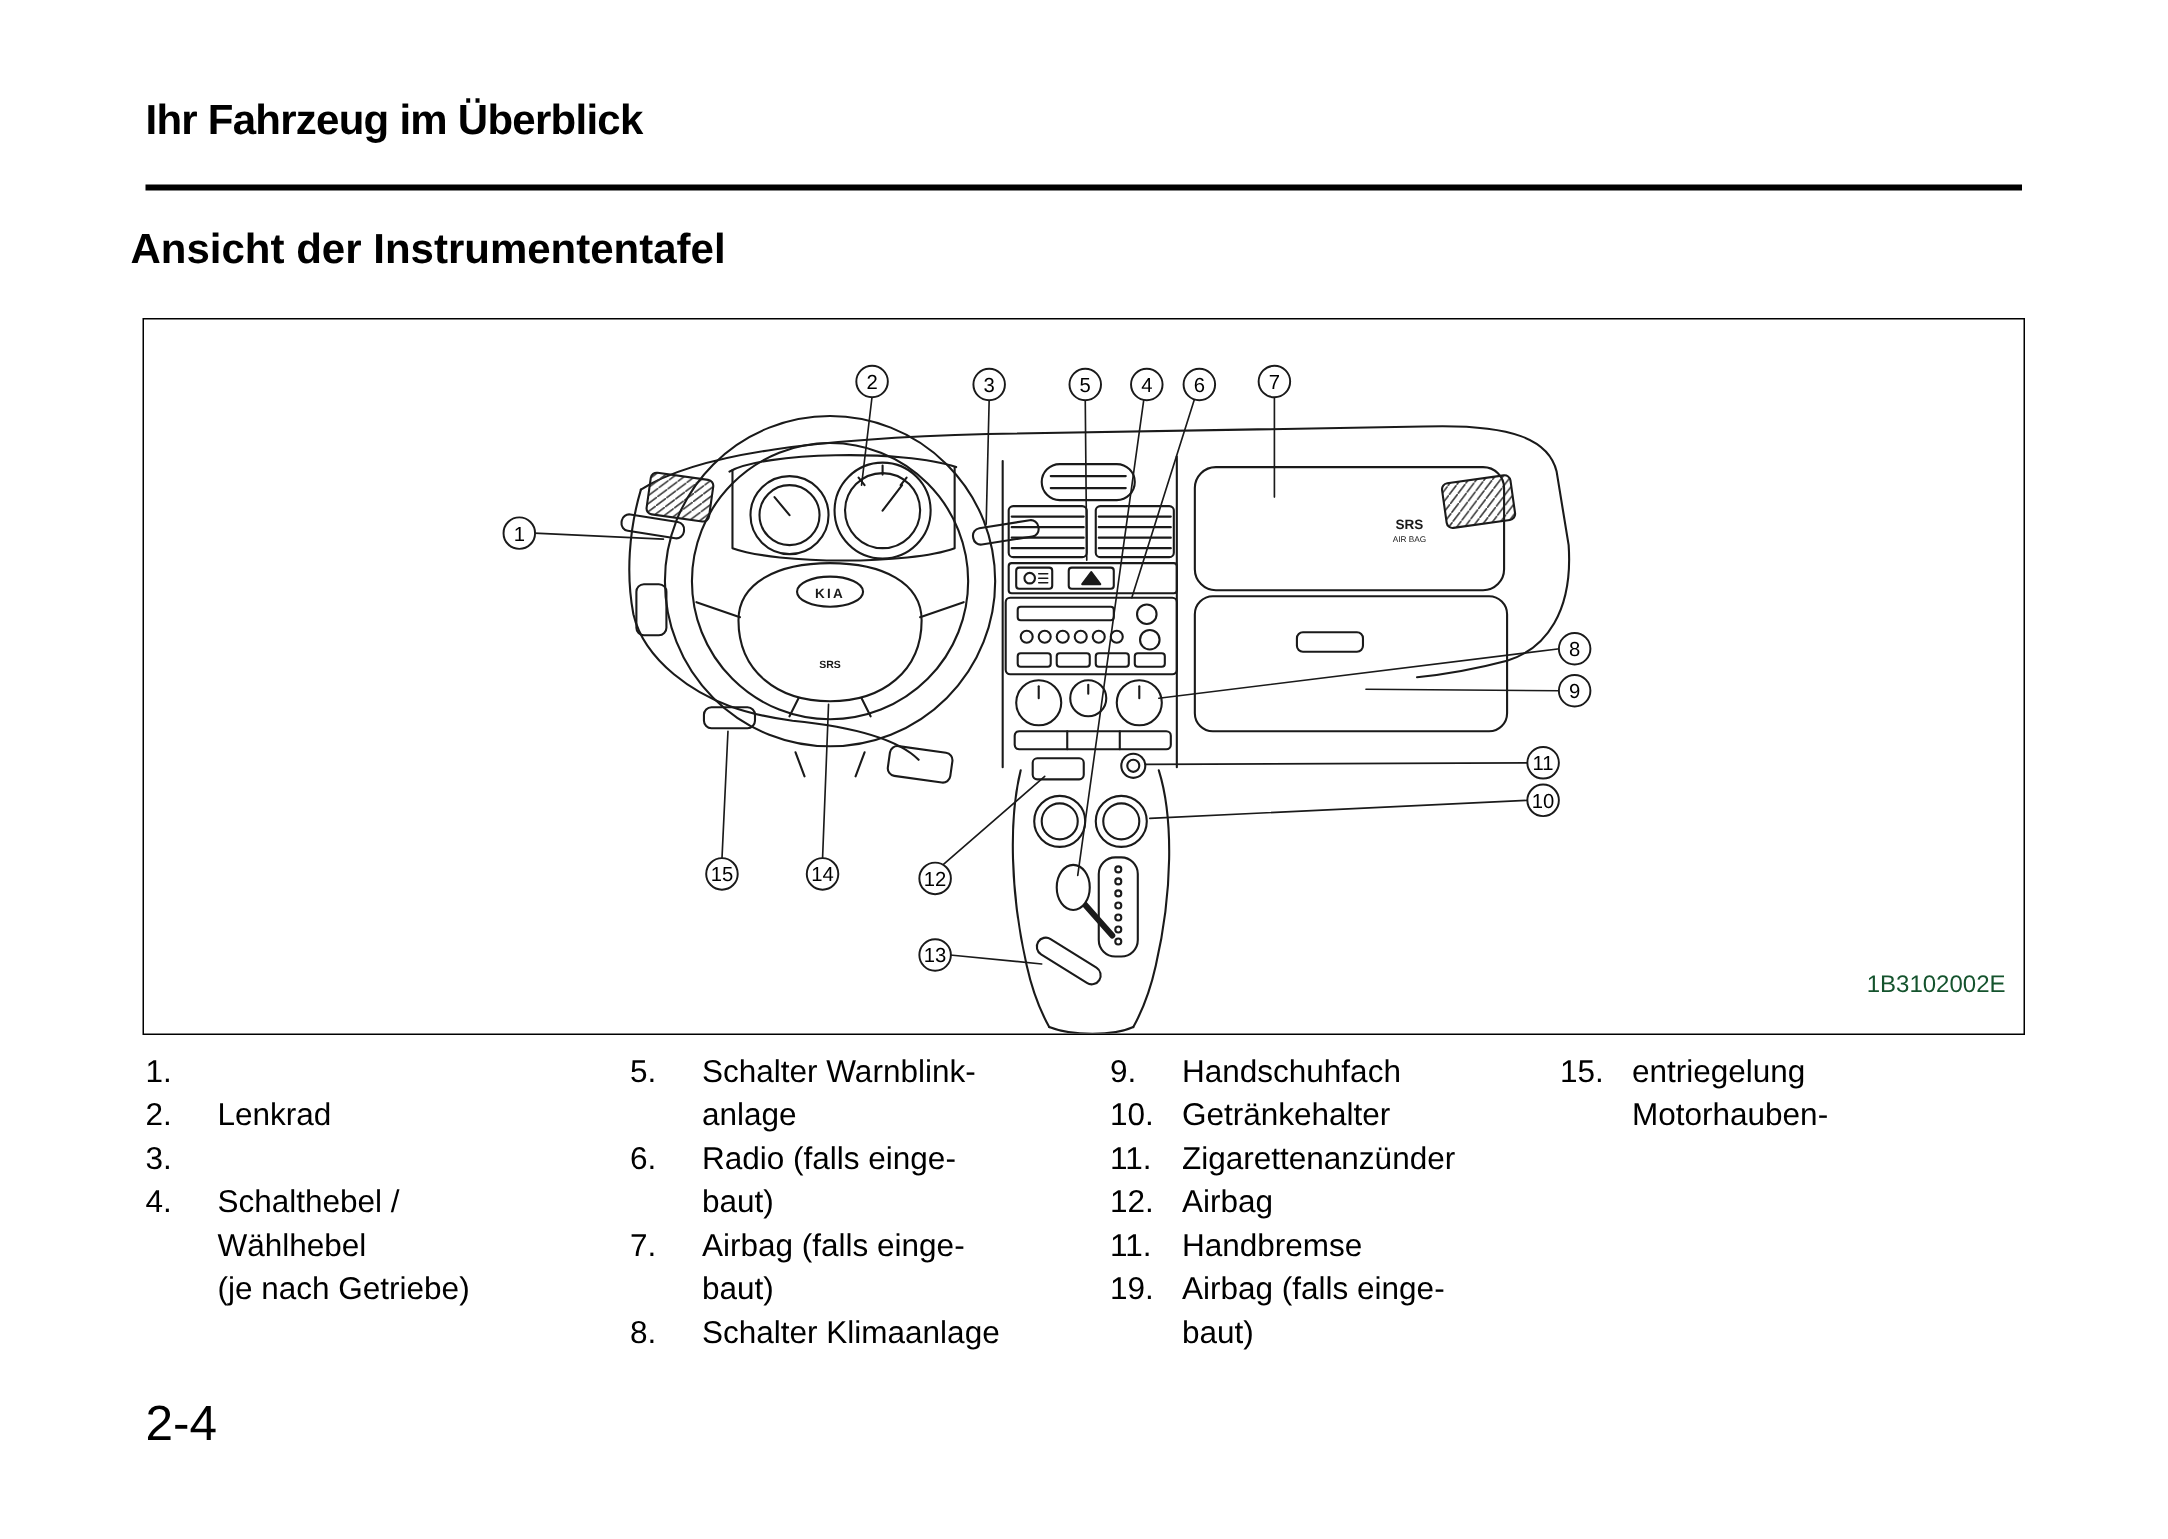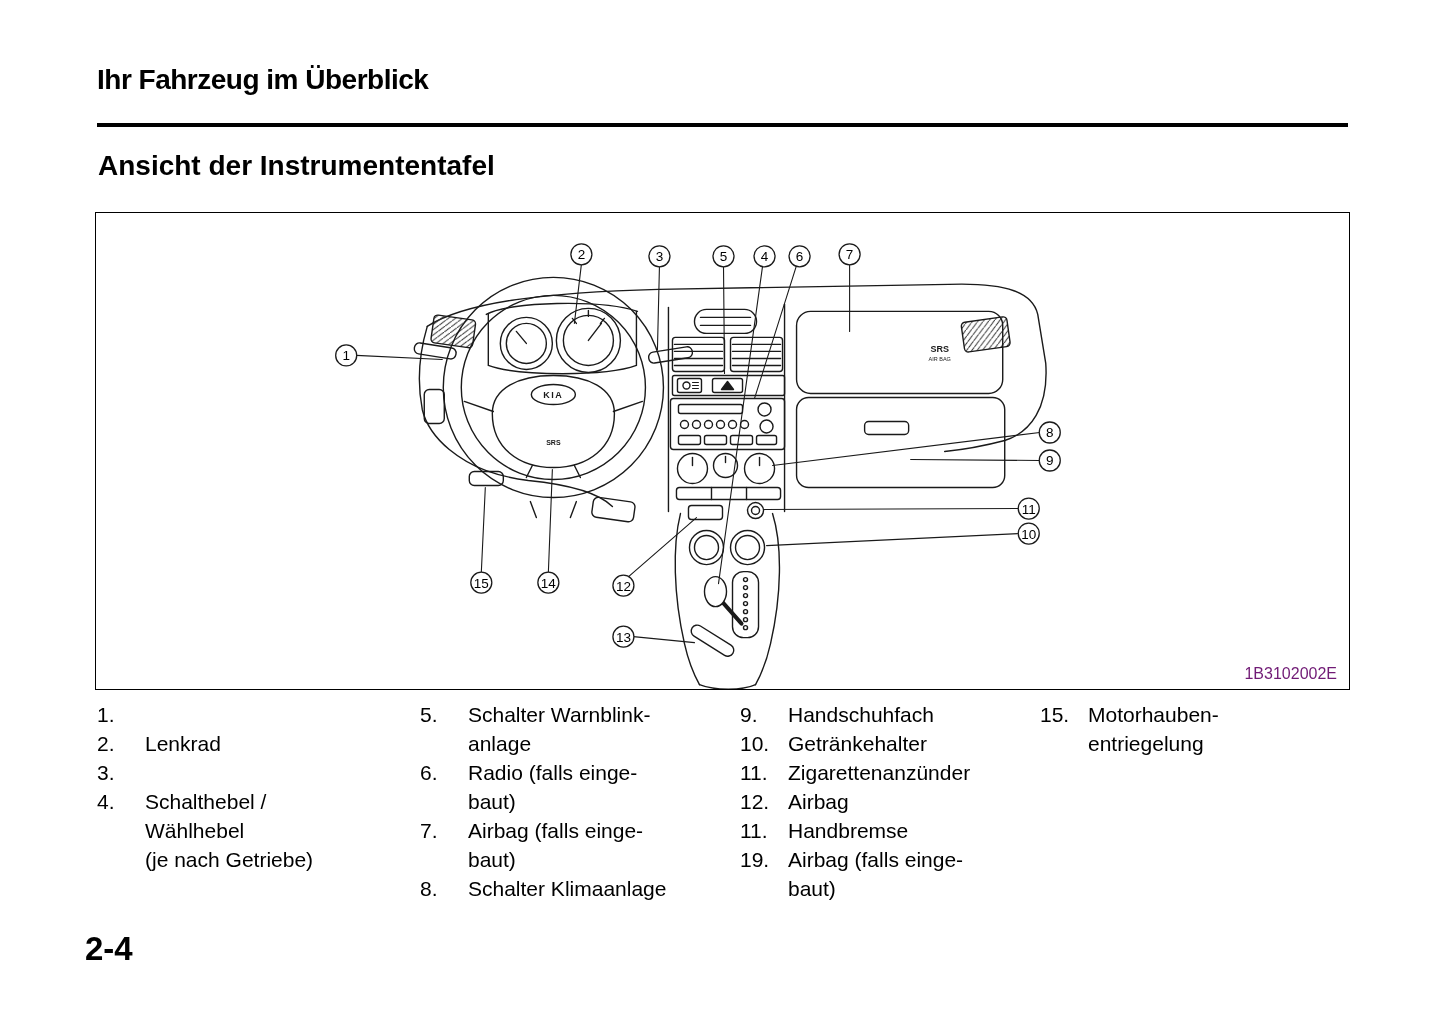--- a/index.html
+++ b/index.html
@@ -9,45 +9,45 @@
     font-family:"Liberation Sans", sans-serif; color:#000;
   }
   .title {
     position:absolute; left:97px; top:64px;
     font-size:28px; font-weight:700; letter-spacing:-0.5px;
   }
   .title-rule {
     position:absolute; left:97px; top:123px; width:1251px; height:4px; background:#000;
   }
   .subtitle {
-    position:absolute; left:98px; top:150px;
+    position:absolute; left:87px; top:150px;
     font-size:28px; font-weight:700;
   }
   .diagram-box {
     position:absolute; left:95px; top:212px; width:1255px; height:478px;
     border:1.5px solid #000; background:#fff;
   }
   .diagram-box svg { display:block; width:100%; height:100%; }
   .image-code {
-    position:absolute; right:12px; bottom:6px; font-size:16px; color:#701a75;
+    position:absolute; right:12px; bottom:23px; font-size:16px; color:#14532d;
   }
   .legend {
     position:absolute; left:97px; top:700px; width:1251px; display:flex;
   }
   .legend-col { flex:0 0 auto; }
   .col-1 { width:323px; }
   .col-2 { width:320px; }
   .col-3 { width:300px; }
   .col-4 { width:308px; }
   .legend-item { display:flex; font-size:21px; line-height:29px; }
   .legend-item .num { flex:0 0 48px; }
   .legend-item .txt { flex:1; }
   .legend-item .line { display:block; }
   .page-number {
-    position:absolute; left:85px; top:930px; font-size:33px; font-weight:700;
+    position:absolute; left:97px; top:930px; font-size:33px; font-weight:400;
   }
 </style>
 </head>
 <body>
 
 <h1 class="title">Ihr Fahrzeug im Überblick</h1>
 <div class="title-rule"></div>
 <h2 class="subtitle">Ansicht der Instrumententafel</h2>
 
 <div class="diagram-box">
@@ -361,20 +361,20 @@
         <span class="line">Airbag (falls einge-</span>
         <span class="line">baut)</span>
       </span>
     </div>
   </div>
 
   <div class="legend-col col-4">
     <div class="legend-item">
       <span class="num">15.</span>
       <span class="txt">
+        <span class="line">entriegelung</span>
         <span class="line">Motorhauben-</span>
-        <span class="line">entriegelung</span>
       </span>
     </div>
   </div>
 </div>
 
 <div class="page-number">2-4</div>
 
 </body></html>

